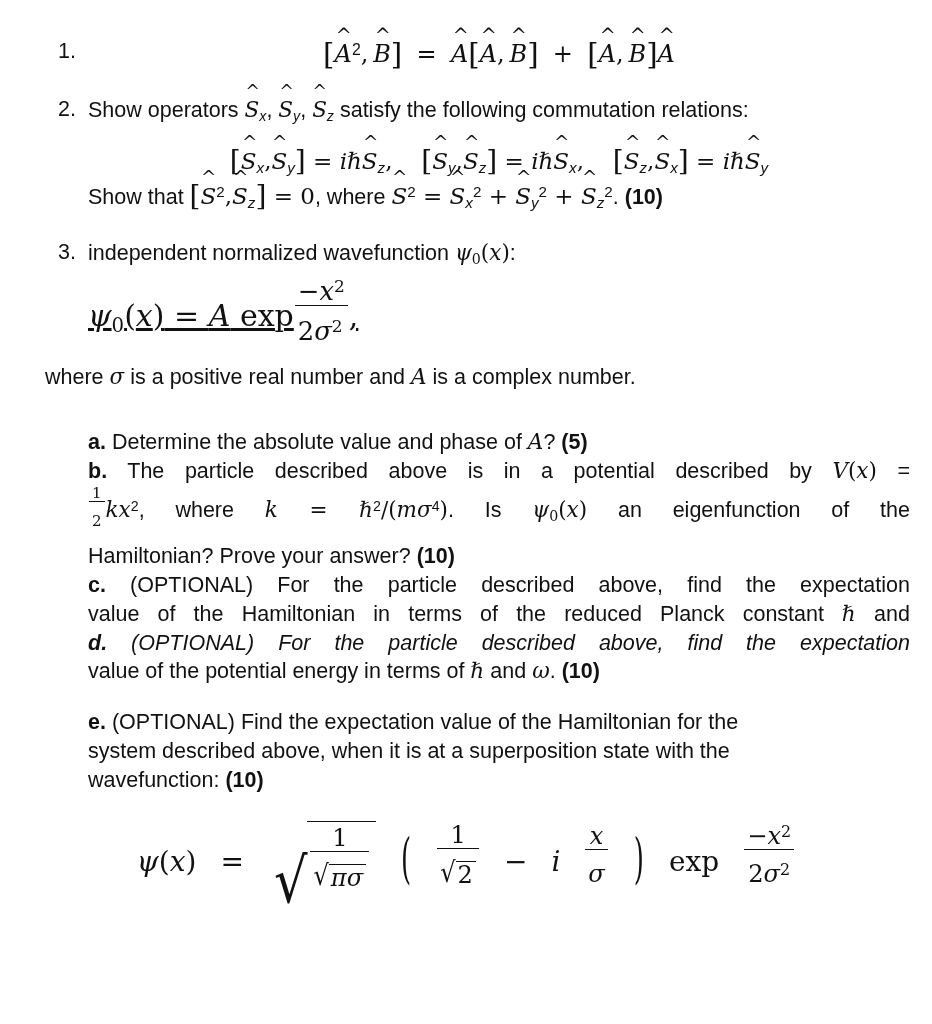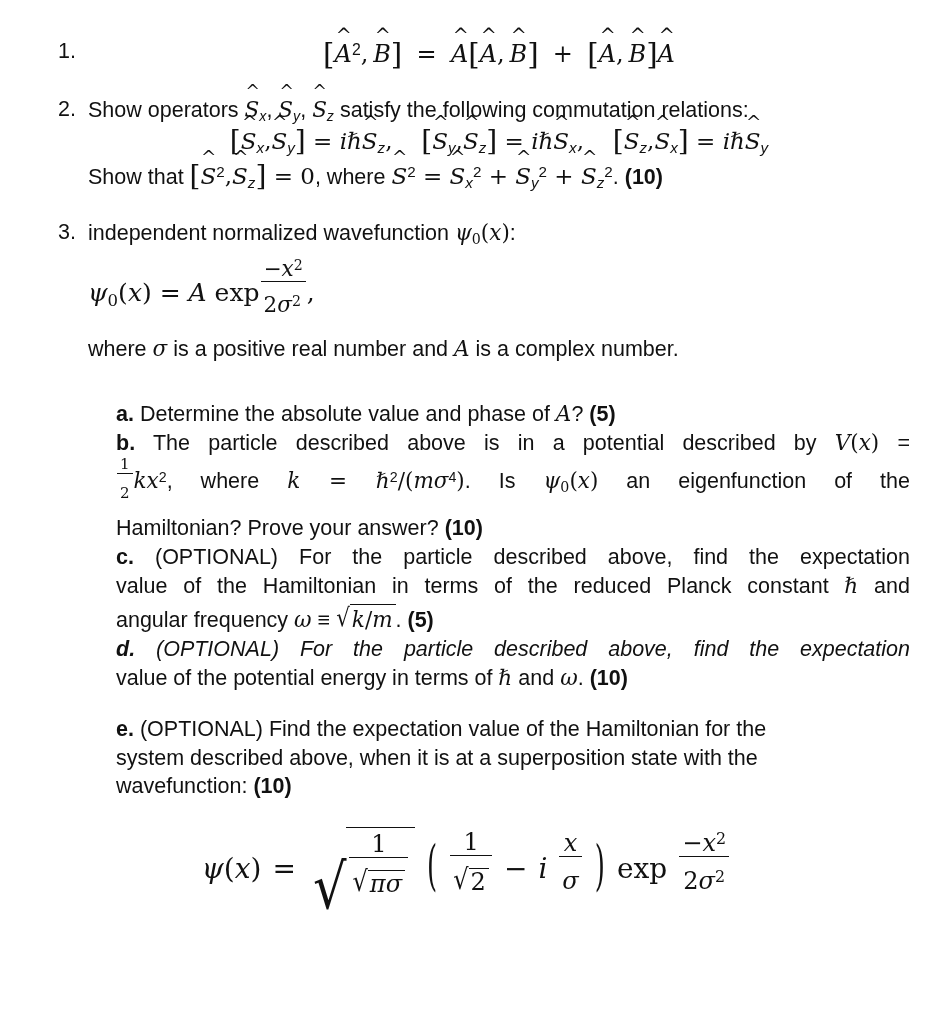--- a/index.html
+++ b/index.html
@@ -38,21 +38,20 @@
     line-height: 1.30;
   }
   .just { text-align: justify; text-align-last: left; }
   .line { display: block; }
 
   .sub-item {
     padding-left: 88px;
     padding-right: 22px;
     font-size: 21.5px;
     line-height: 1.34;
-    margin-left: 28px;
   }
   .sub-label { font-weight: bold; }
   .pts { font-weight: bold; }
 
   .eqline {
     text-align: center;
     margin: 2px 0 0 0;
   }
 
   
@@ -168,21 +167,21 @@
   }
 
   .eq-final {
     text-align: center;
     font-family: "DejaVu Serif", "Liberation Serif", serif;
     font-size: 28px;
   }
   .eq-final .row {
     display: inline-flex;
     align-items: center;
-    gap: 11px;
+    gap: 24px;
   }
 
   .spacer-a { height: 26px; }
   .spacer-b { height: 26px; }
   .spacer-c { height: 20px; }
   .spacer-d { height: 22px; }
   .spacer-e { height: 26px; }
 </style>
 </head>
 <body>
@@ -202,46 +201,46 @@
   </div>
 
   <div class="spacer-a"></div>
 
   <div class="prob">
     <span class="prob-num">2.</span>
     <span class="line">
       <span>Show operators </span><span class="m hat">S</span><sub>x</sub><span>,&nbsp;</span><span class="m hat">S</span><sub>y</sub><span>,&nbsp;</span><span class="m hat">S</span><sub>z</sub><span> satisfy the following commutation relations:</span>
     </span>
 
-    <div class="eqline" style="font-size:23px; margin-top:1px;">
+    <div class="eqline" style="font-size:23px; margin-top:21px;">
       <span><span class="mu brk">[</span><span class="m hat">S</span><sub>x</sub><span class="mu">,</span><span class="m hat">S</span><sub>y</sub><span class="mu brk">]</span><span class="mu">&nbsp;=&nbsp;</span><span class="m">i</span><span class="mu">ℏ</span><span class="m hat">S</span><sub>z</sub><span class="mu">,</span></span>
       <span style="display:inline-block;width:16px"></span>
       <span><span class="mu brk">[</span><span class="m hat">S</span><sub>y</sub><span class="mu">,</span><span class="m hat">S</span><sub>z</sub><span class="mu brk">]</span><span class="mu">&nbsp;=&nbsp;</span><span class="m">i</span><span class="mu">ℏ</span><span class="m hat">S</span><sub>x</sub><span class="mu">,</span></span>
       <span style="display:inline-block;width:16px"></span>
       <span><span class="mu brk">[</span><span class="m hat">S</span><sub>z</sub><span class="mu">,</span><span class="m hat">S</span><sub>x</sub><span class="mu brk">]</span><span class="mu">&nbsp;=&nbsp;</span><span class="m">i</span><span class="mu">ℏ</span><span class="m hat">S</span><sub>y</sub></span>
     </div>
 
     <div class="line" style="margin-top:4px;">
       <span>Show that </span><span style="font-size:23px"><span class="mu brk">[</span><span class="m hat">S</span><sup>2</sup><span class="mu">,</span><span class="m hat">S</span><sub>z</sub><span class="mu brk">]</span><span class="mu">&nbsp;=&nbsp;0</span></span><span>, where </span><span style="font-size:23px"><span class="m hat">S</span><sup>2</sup><span class="mu">&nbsp;=&nbsp;</span><span class="m hat">S</span><sub>x</sub><sup>2</sup><span class="mu">&nbsp;+&nbsp;</span><span class="m hat">S</span><sub>y</sub><sup>2</sup><span class="mu">&nbsp;+&nbsp;</span><span class="m hat">S</span><sub>z</sub><sup>2</sup></span><span>. </span><span class="pts">(10)</span>
     </div>
   </div>
 
   <div class="spacer-b"></div>
 
   <div class="prob just">
     <span class="prob-num">3.</span>
     <div>
       <span>independent normalized wavefunction </span><span class="m">ψ<sub style="font-style:normal">0</sub><span class="mu">(</span>x<span class="mu">)</span></span><span>:</span>
     </div>
 
-    <div class="eqline" style="font-size:25px; margin-top:10px; margin-bottom:6px;">
+    <div class="eqline" style="font-size:30px; margin-top:10px; margin-bottom:6px;text-decoration:underline;">
       <span class="m">ψ<sub style="font-style:normal">0</sub><span class="mu">(</span>x<span class="mu">)</span></span><span class="mu">&nbsp;=&nbsp;</span><span class="m">A</span><span class="mu">&nbsp;exp</span><span class="frac"><span class="num"><span class="mu">−</span><span class="m">x</span><sup>2</sup></span><span class="den"><span class="mu">2</span><span class="m">σ</span><sup>2</sup></span></span><span class="mu">,</span>
     </div>
 
-    <div style="margin-left:-88px;padding-left:88px;">
+    <div style="margin-left:-88px;padding-left:45px;">
       <span>where </span><span class="m">σ</span><span> is a positive real number and </span><span class="m">A</span><span> is a complex number.</span>
     </div>
   </div>
 
   <div class="spacer-c"></div>
 
   <div class="sub-item" style="margin-top:16px;">
     <span class="sub-label">a.</span><span> Determine the absolute value and phase of </span><span class="m">A</span><span>? </span><span class="pts">(5)</span>
   </div>
 
@@ -256,23 +255,20 @@
       <span>Hamiltonian? Prove your answer? </span><span class="pts">(10)</span>
     </div>
   </div>
 
   <div class="sub-item just">
     <div style="text-align:justify;text-align-last:justify;">
       <span class="sub-label">c.</span><span>&nbsp;(OPTIONAL)&nbsp;For&nbsp;the&nbsp;particle&nbsp;described&nbsp;above,&nbsp;find&nbsp;the&nbsp;expectation</span>
     </div>
     <div style="text-align:justify;text-align-last:justify;">
       <span>value of the Hamiltonian in terms of the reduced Planck constant&nbsp;</span><span class="mu">ℏ</span><span>&nbsp;and</span>
-    </div>
-    <div style="margin-top:4px;">
-      <span>angular frequency&nbsp;</span><span class="m">ω</span><span> ≡ </span><span class="sqrt"><span class="rad">√</span><span class="body"><span class="m">k</span><span class="mu">/</span><span class="m">m</span></span></span><span>. </span><span class="pts">(5)</span>
     </div>
   </div>
 
   <div class="sub-item just">
     <div style="text-align:justify;text-align-last:justify;font-style:italic;">
       <span class="sub-label">d.</span><span>&nbsp;(OPTIONAL)&nbsp;For&nbsp;the&nbsp;particle&nbsp;described&nbsp;above,&nbsp;find&nbsp;the&nbsp;expectation</span>
     </div>
     <div>
       <span>value of the potential energy in terms of&nbsp;</span><span class="mu">ℏ</span><span> and </span><span class="m">ω</span><span>. </span><span class="pts">(10)</span>
     </div>

